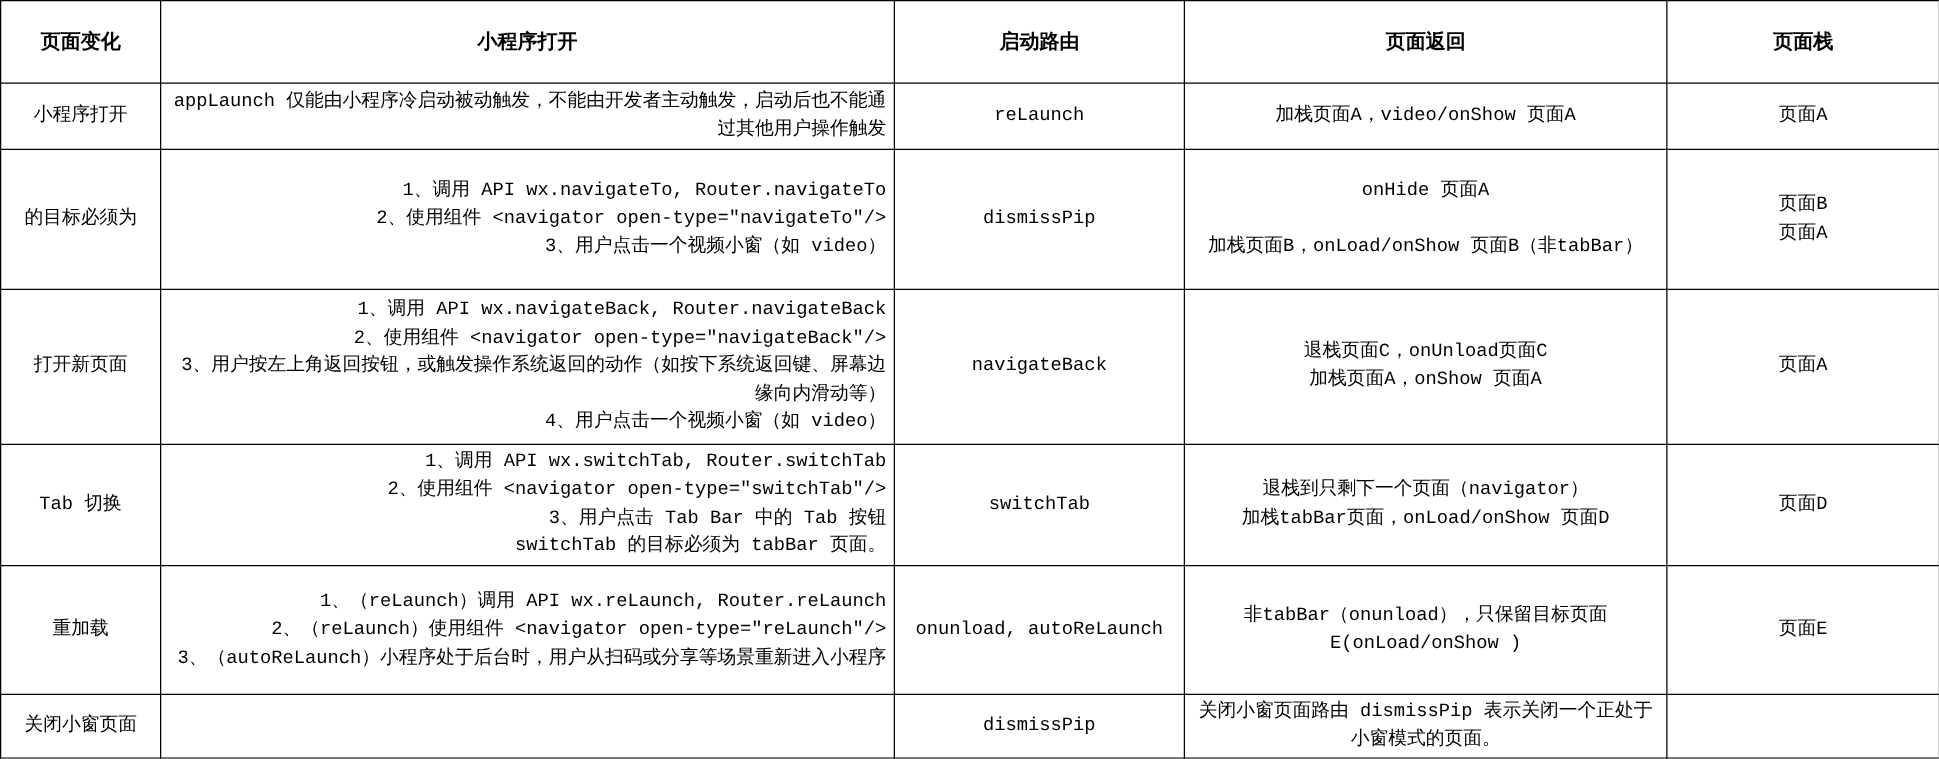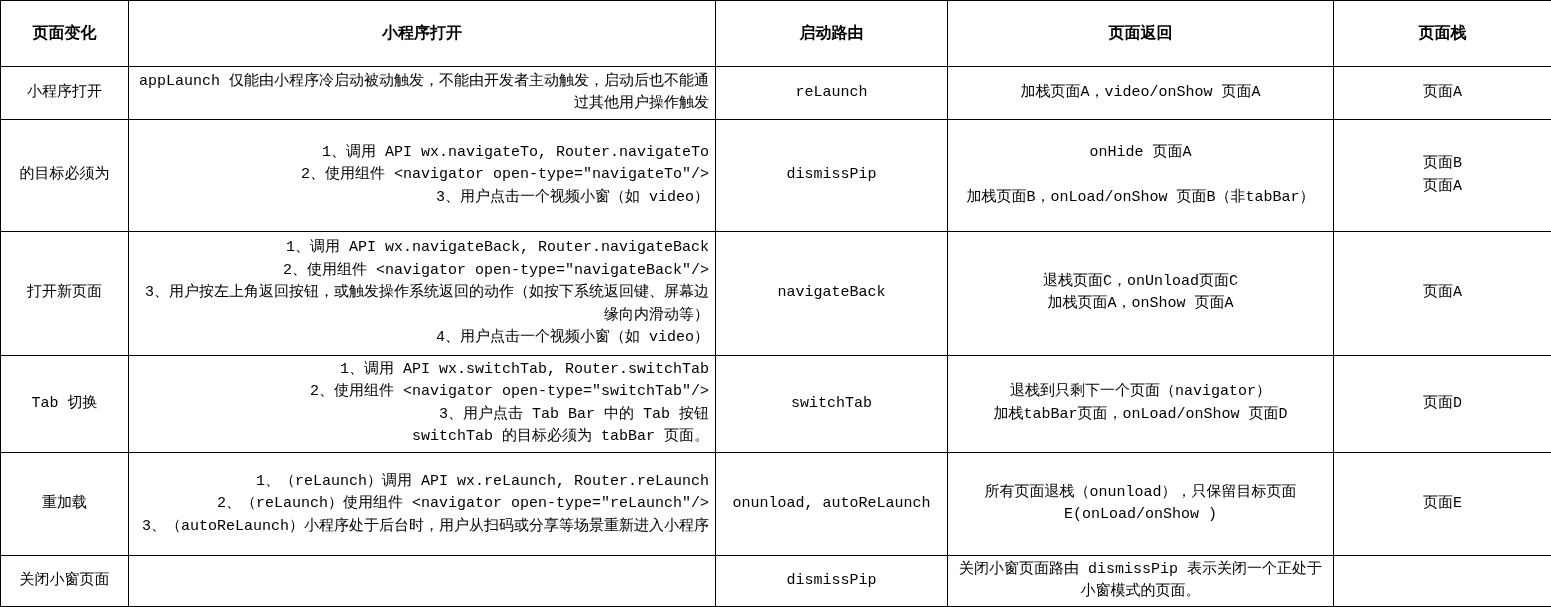--- a/index.html
+++ b/index.html
@@ -111,21 +111,21 @@
     <td class="c-center">退栈到只剩下一个页面（navigator）
 加栈tabBar页面，onLoad/onShow 页面D</td>
     <td class="c-center">页面D</td>
   </tr>
   <tr class="h-r6">
     <td class="c-center">重加载</td>
     <td class="c-left">1、（reLaunch）调用 API wx.reLaunch, Router.reLaunch
 2、（reLaunch）使用组件 &lt;navigator open-type="reLaunch"/&gt;
 3、（autoReLaunch）小程序处于后台时，用户从扫码或分享等场景重新进入小程序</td>
     <td class="c-center">onunload, autoReLaunch</td>
-    <td class="c-center">所有页面退栈（onunload），只保留目标页面E(onLoad/onShow )</td>
+    <td class="c-center">非tabBar（onunload），只保留目标页面E(onLoad/onShow )</td>
     <td class="c-center">页面E</td>
   </tr>
   <tr class="h-r7">
     <td class="c-center">关闭小窗页面</td>
     <td class="c-left"></td>
     <td class="c-center">dismissPip</td>
     <td class="c-center">关闭小窗页面路由 dismissPip 表示关闭一个正处于小窗模式的页面。</td>
     <td class="c-center"></td>
   </tr>
 </tbody>

